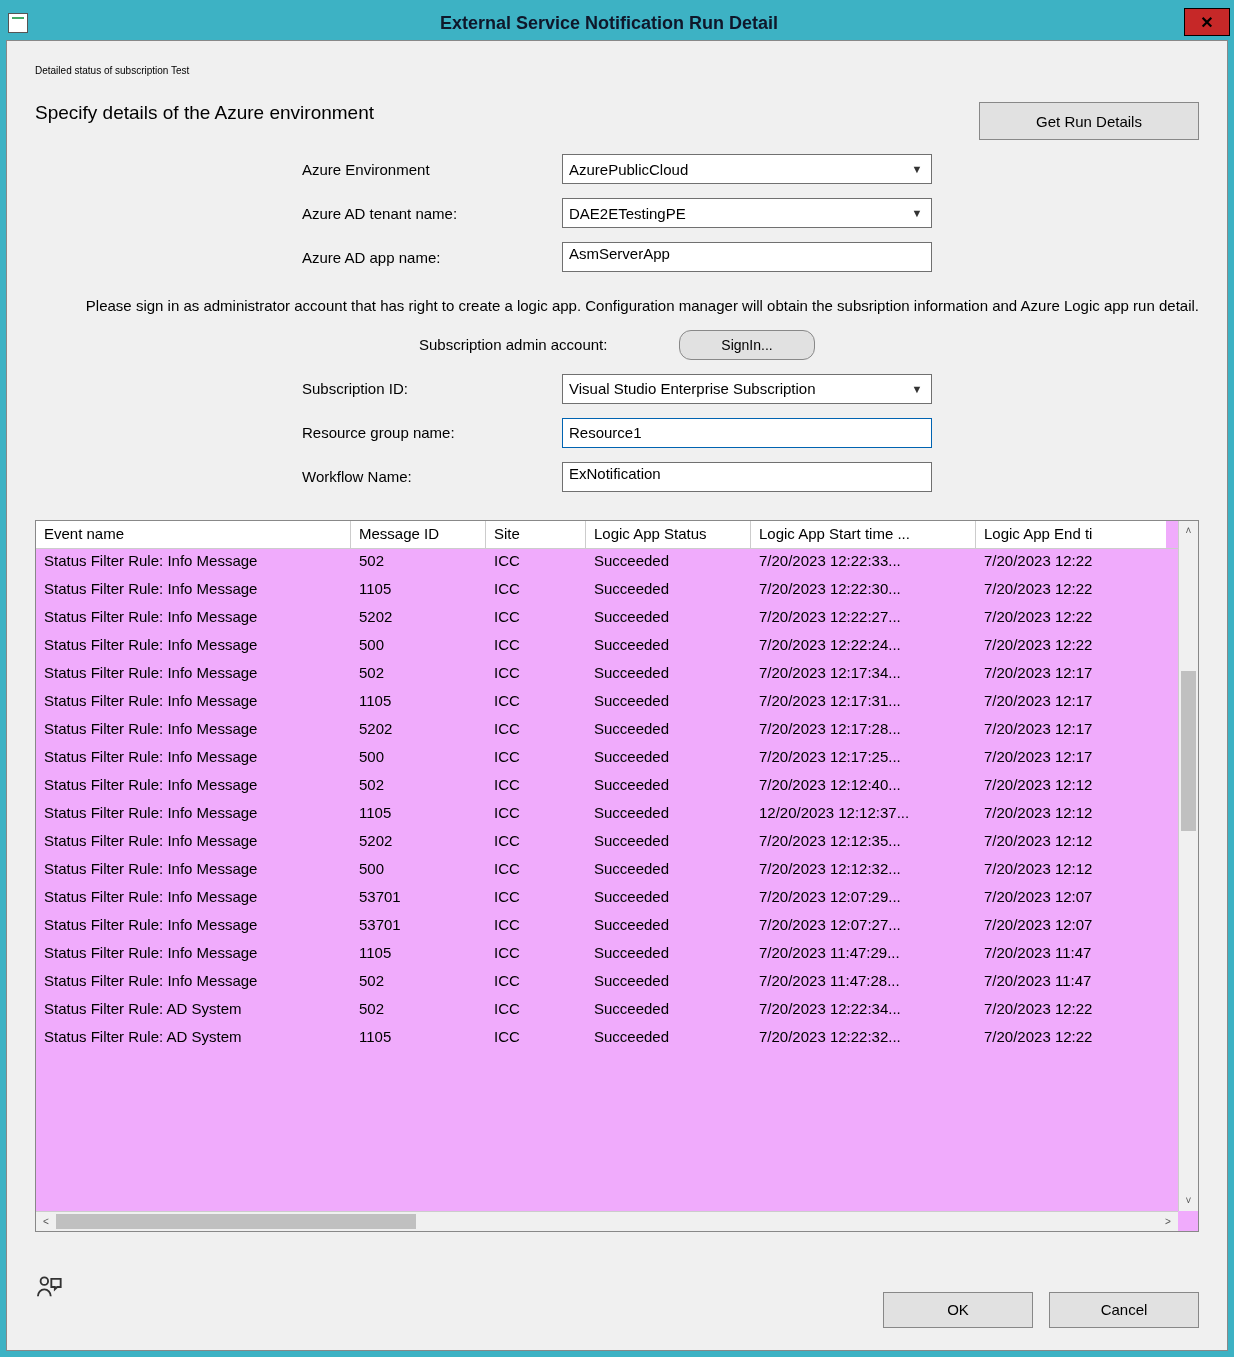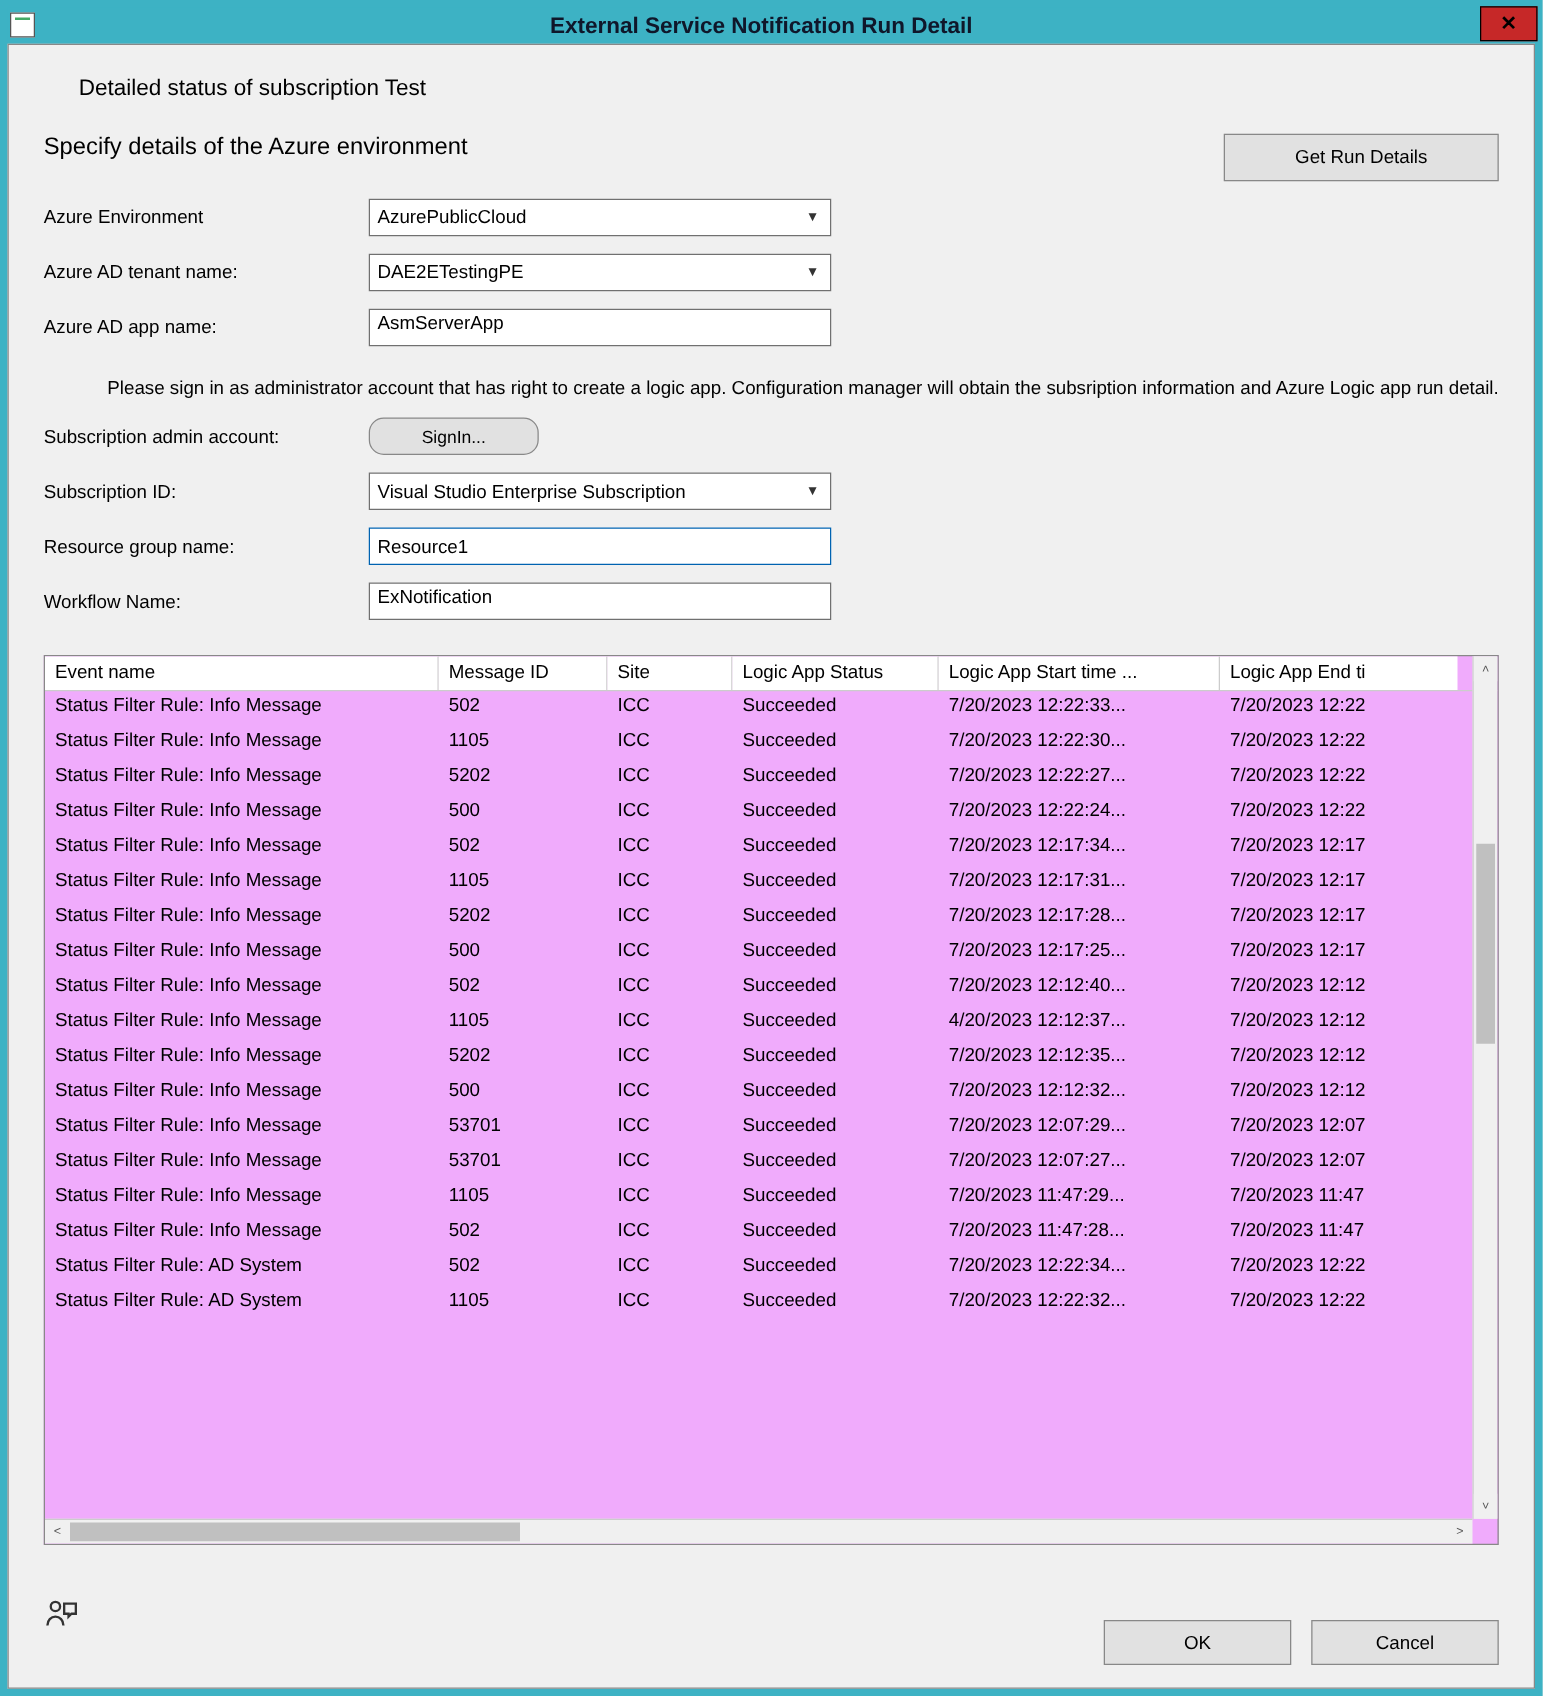--- a/index.html
+++ b/index.html
@@ -68,21 +68,21 @@
   }
   .client {
     flex: 1;
     background: #f0f0f0;
     border: 1px solid #888;
     padding: 24px 28px 18px 28px;
     display: flex;
     flex-direction: column;
     position: relative;
   }
-  .intro1 { font-size: 18px; margin-bottom: 26px; margin-left: 28px;}
+  .intro1 { font-size: 10px; margin-bottom: 26px;}
   .toprow {
     display: flex;
     justify-content: space-between;
     align-items: flex-start;
     margin-bottom: 14px;
   }
   .intro2 { font-size: 19px; }
   .btn {
     background: #e1e1e1;
     border: 1px solid #888;
@@ -91,20 +91,21 @@
     cursor: pointer;
     padding: 0 16px;
   }
   .btn.wide { width: 220px; }
   .btn.small { height: 30px; font-size: 14px; width: 136px; border-radius: 12px; }
   .formrow {
     display: flex;
     align-items: center;
     margin-bottom: 14px;
     font-size: 15px;
+    justify-content: center;
   }
   .formrow .lbl { width: 260px; }
   .combo, .txt {
     width: 370px;
     height: 30px;
     border: 1px solid #707070;
     background: #fff;
     font-size: 15px;
     padding: 2px 6px;
     position: relative;
@@ -375,21 +376,21 @@
             <div class="td col-site">ICC</div>
             <div class="td col-status">Succeeded</div>
             <div class="td col-start">7/20/2023 12:12:40...</div>
             <div class="td col-end">7/20/2023 12:12</div>
           </div>
           <div class="trow">
             <div class="td col-event">Status Filter Rule: Info Message</div>
             <div class="td col-msg">1105</div>
             <div class="td col-site">ICC</div>
             <div class="td col-status">Succeeded</div>
-            <div class="td col-start">4/20/2023 12:12:37...</div>
+            <div class="td col-start">12/20/2023 12:12:37...</div>
             <div class="td col-end">7/20/2023 12:12</div>
           </div>
           <div class="trow">
             <div class="td col-event">Status Filter Rule: Info Message</div>
             <div class="td col-msg">5202</div>
             <div class="td col-site">ICC</div>
             <div class="td col-status">Succeeded</div>
             <div class="td col-start">7/20/2023 12:12:35...</div>
             <div class="td col-end">7/20/2023 12:12</div>
           </div>

